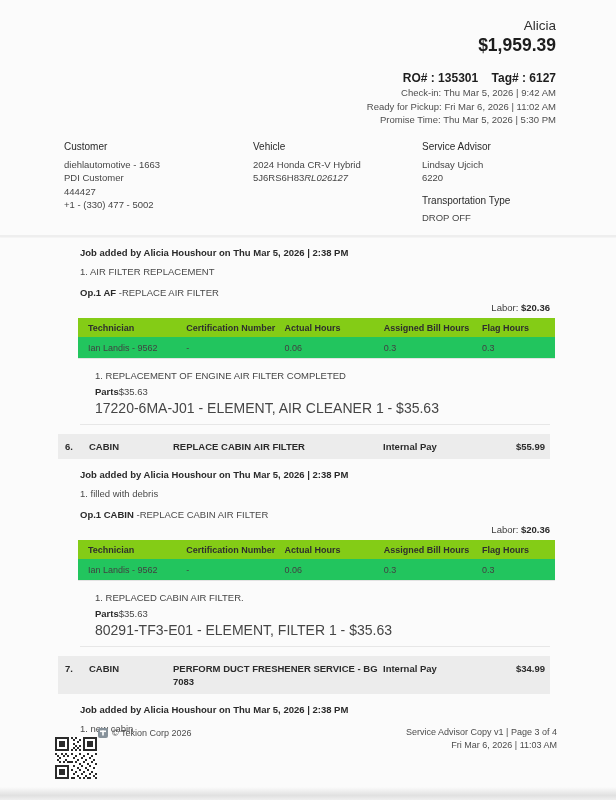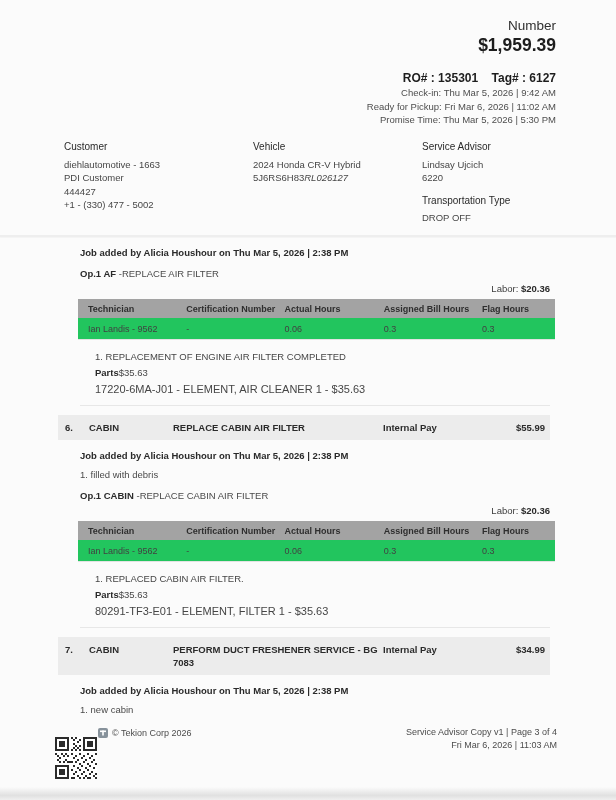--- a/index.html
+++ b/index.html
@@ -38,28 +38,28 @@
 
   
   .main { padding:0 66px 0 80px; }
   .job-added { margin-top:9px; font-size:9.5px; font-weight:bold; color:#2a2a2a; line-height:13px; }
   .note-line { margin-top:6px; font-size:9.5px; line-height:13px; color:#4a4a4a; }
   .op-line { margin-top:8px; font-size:9.5px; line-height:13px; color:#4a4a4a; }
   .labor-line { margin-top:2px; text-align:right; font-size:9.5px; line-height:13px; color:#3d3d3d; }
 
   .tbl { margin-top:4px; margin-left:-2px; margin-right:-5px; font-size:9px; }
   .tbl-row { display:grid; grid-template-columns:22.7% 20.6% 20.8% 20.6% 1fr; }
-  .tbl-head { background:#a3a3a3; padding:5px 0 4px; font-weight:bold; color:#2e2e2e; }
+  .tbl-head { background:#84cc16; padding:5px 0 4px; font-weight:bold; color:#2e2e2e; }
   .tbl-body { padding:6px 0 5px; color:#414141; border-bottom:1px solid #e3e3e3; background:#22c55e; }
   .tbl-row > div:first-child { padding-left:10px; }
 
   .story-block { margin-left:15px; margin-top:10px; }
   .story-line { font-size:9.5px; line-height:13px; color:#454545; }
   .parts-line { margin-top:3px; display:flex; justify-content:flex-start; font-size:9.5px; line-height:13px; }
-  .part-detail { margin-top:4px; font-size:11px; line-height:13px; color:#454545; }
+  .part-detail { margin-top:4px; font-size:14px; line-height:13px; color:#454545; }
 
   .section-divider { margin-top:9px; height:1px; background:#e7e7e7; }
 
   .band-row {
     margin-left:-22px; margin-top:9px;
     background:#ececec;
     display:grid; grid-template-columns:24px 84px 210px 1fr 72px;
     padding:6px 5px 6px 7px;
     font-size:9.5px; line-height:13px;
     font-weight:bold; color:#2b2b2b;
@@ -78,21 +78,21 @@
   .bottom-scan-band {
     position:absolute; left:0; right:0; bottom:0; height:13px;
     background:linear-gradient(to bottom, rgba(216,216,216,0) 0%, #dadada 65%, #ececec 100%);
     opacity:0.8;
   }
 </style>
 </head>
 <body>
 
 <div class="top-right">
-  <div class="invoice-label">Number</div>
+  <div class="invoice-label">Alicia</div>
   <div class="invoice-total">$1,959.39</div>
   <div class="ro-line">
     <span>RO# : 135301</span>
     <span>Tag# : 6127</span>
   </div>
   <div class="meta-line">Check-in: Thu Mar 5, 2026 | 9:42 AM</div>
   <div class="meta-line">Ready for Pickup: Fri Mar 6, 2026 | 11:02 AM</div>
   <div class="meta-line">Promise Time: Thu Mar 5, 2026 | 5:30 PM</div>
 </div>
 
@@ -125,20 +125,21 @@
     </div>
   </div>
 </div>
 
 <div class="scan-divider"></div>
 
 <div class="main">
 
   <div>
     <div class="job-added">Job added by Alicia Houshour on Thu Mar 5, 2026 | 2:38 PM</div>
+    <div class="note-line">1. AIR FILTER REPLACEMENT</div>
     <div class="op-line"><span class="b">Op.1 AF</span><span> -REPLACE AIR FILTER</span></div>
     <div class="labor-line"><span>Labor: </span><span class="b">$20.36</span></div>
 
     <div class="tbl">
       <div class="tbl-row tbl-head">
         <div>Technician</div>
         <div>Certification Number</div>
         <div>Actual Hours</div>
         <div>Assigned Bill Hours</div>
         <div>Flag Hours</div>

